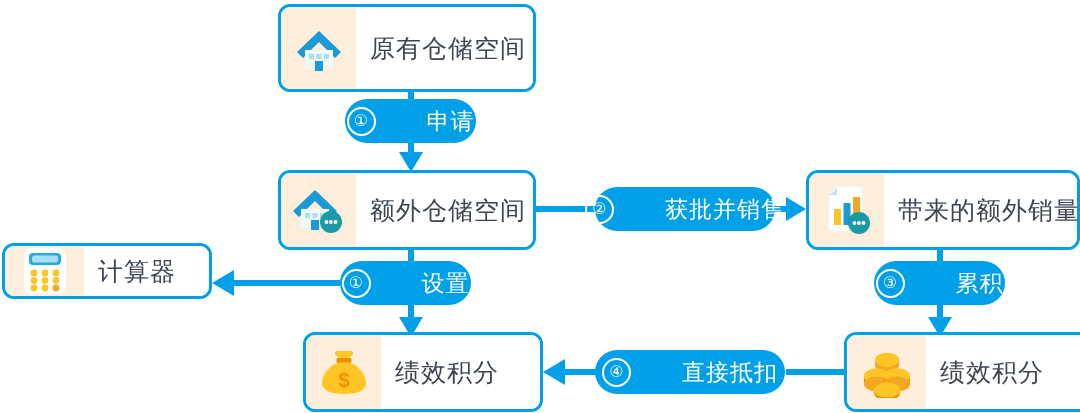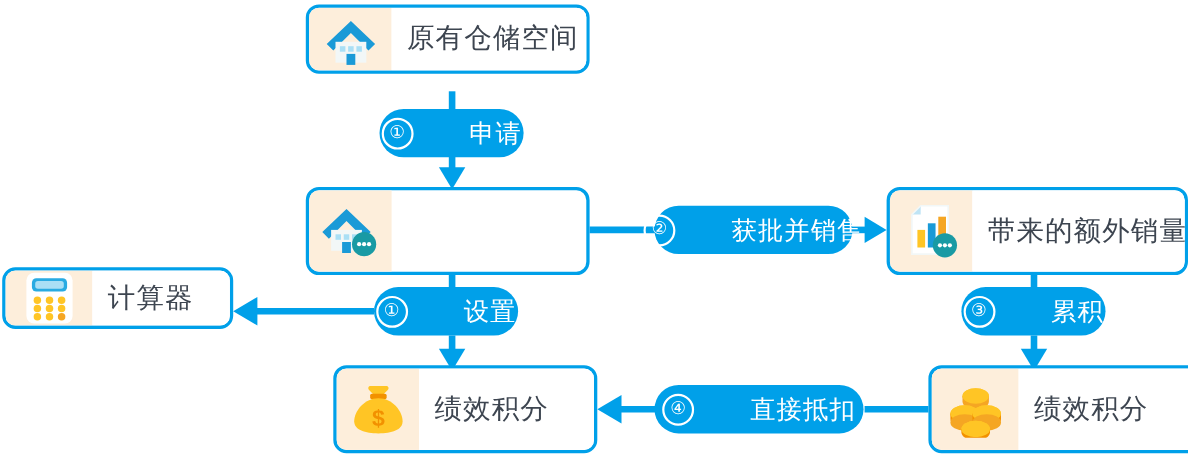--- a/index.html
+++ b/index.html
@@ -117,21 +117,21 @@
       <line x1="940" y1="250" x2="940" y2="262"></line>
       <line x1="940" y1="305" x2="940" y2="320"></line>
       <polygon stroke="none" points="940,337 928,317 952,317"></polygon>
 
       <line x1="844" y1="372" x2="786" y2="372"></line>
       <line x1="598" y1="372" x2="563" y2="372"></line>
       <polygon stroke="none" points="543,372 565,359 565,385"></polygon>
     </g>
   </svg>
 
-  <div class="node" style="left:278px; top:4px; width:258px; height:63px;">
+  <div class="node" style="left:278px; top:4px; width:258px; height:88px;">
     <div class="icon-pane" style="width:75px;">
       <svg width="50" height="50" viewBox="0 0 50 50">
         <path d="M25 8 L47 29 L41 35 L25 19 L9 35 L3 29 Z" fill="#1a9ad7"></path>
         <rect x="11" y="27" width="28" height="19" fill="#f2f7f7"></rect>
         <rect x="15" y="31" width="5" height="5" fill="#a9dff5"></rect>
         <rect x="22.5" y="31" width="5" height="5" fill="#a9dff5"></rect>
         <rect x="30" y="31" width="5" height="5" fill="#a9dff5"></rect>
         <rect x="21" y="38" width="8" height="10" fill="#1a9ad7"></rect>
       </svg>
     </div>
@@ -152,20 +152,23 @@
         <rect x="9" y="25" width="28" height="19" fill="#f2f7f7"></rect>
         <rect x="13" y="29" width="5" height="5" fill="#a9dff5"></rect>
         <rect x="20.5" y="29" width="5" height="5" fill="#a9dff5"></rect>
         <rect x="28" y="29" width="5" height="5" fill="#a9dff5"></rect>
         <rect x="19" y="36" width="8" height="10" fill="#1a9ad7"></rect>
         <circle cx="39" cy="38" r="11" fill="#199aa4"></circle>
         <circle cx="34.5" cy="38" r="1.9" fill="#ffffff"></circle>
         <circle cx="39" cy="38" r="1.9" fill="#ffffff"></circle>
         <circle cx="43.5" cy="38" r="1.9" fill="#ffffff"></circle>
       </svg>
+    </div>
+    <div class="label-pane">
+      <span class="label-text">额外仓储空间</span>
     </div>
   </div>
 
   <div class="pill" style="left:595px; top:187px; width:180px; height:44px;">
     <span class="num">②</span>
     <span class="ptext">获批并销售</span>
   </div>
 
   <div class="node" style="left:806px; top:170px; width:274px; height:80px;text-align:center;">
     <div class="icon-pane" style="width:75px;">

